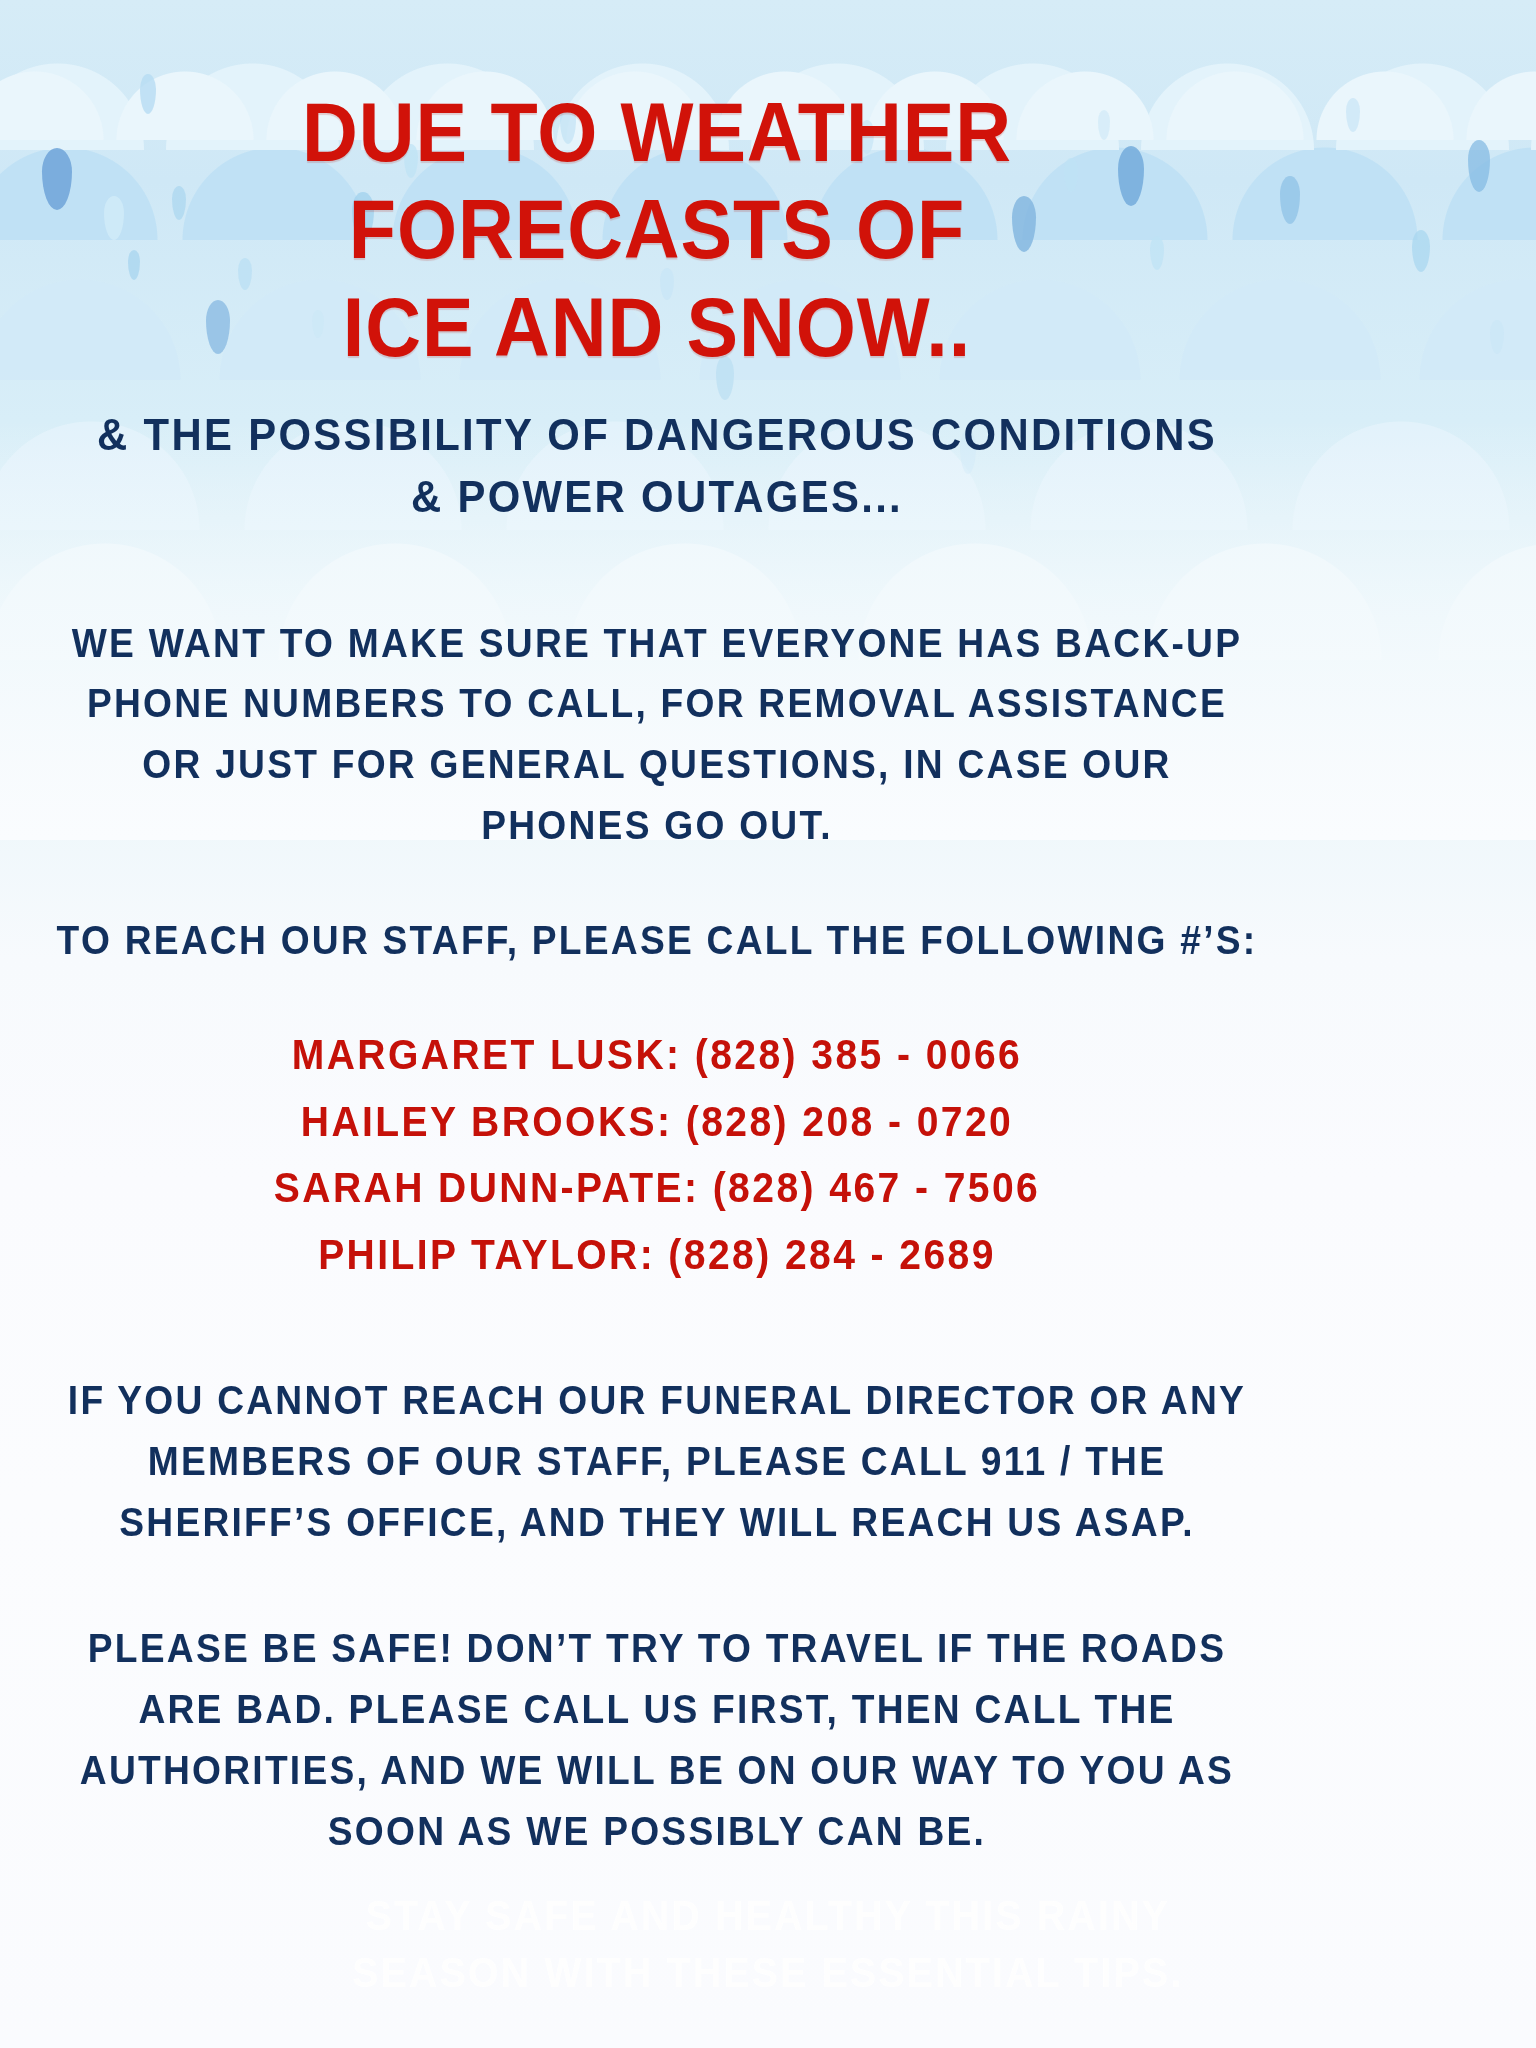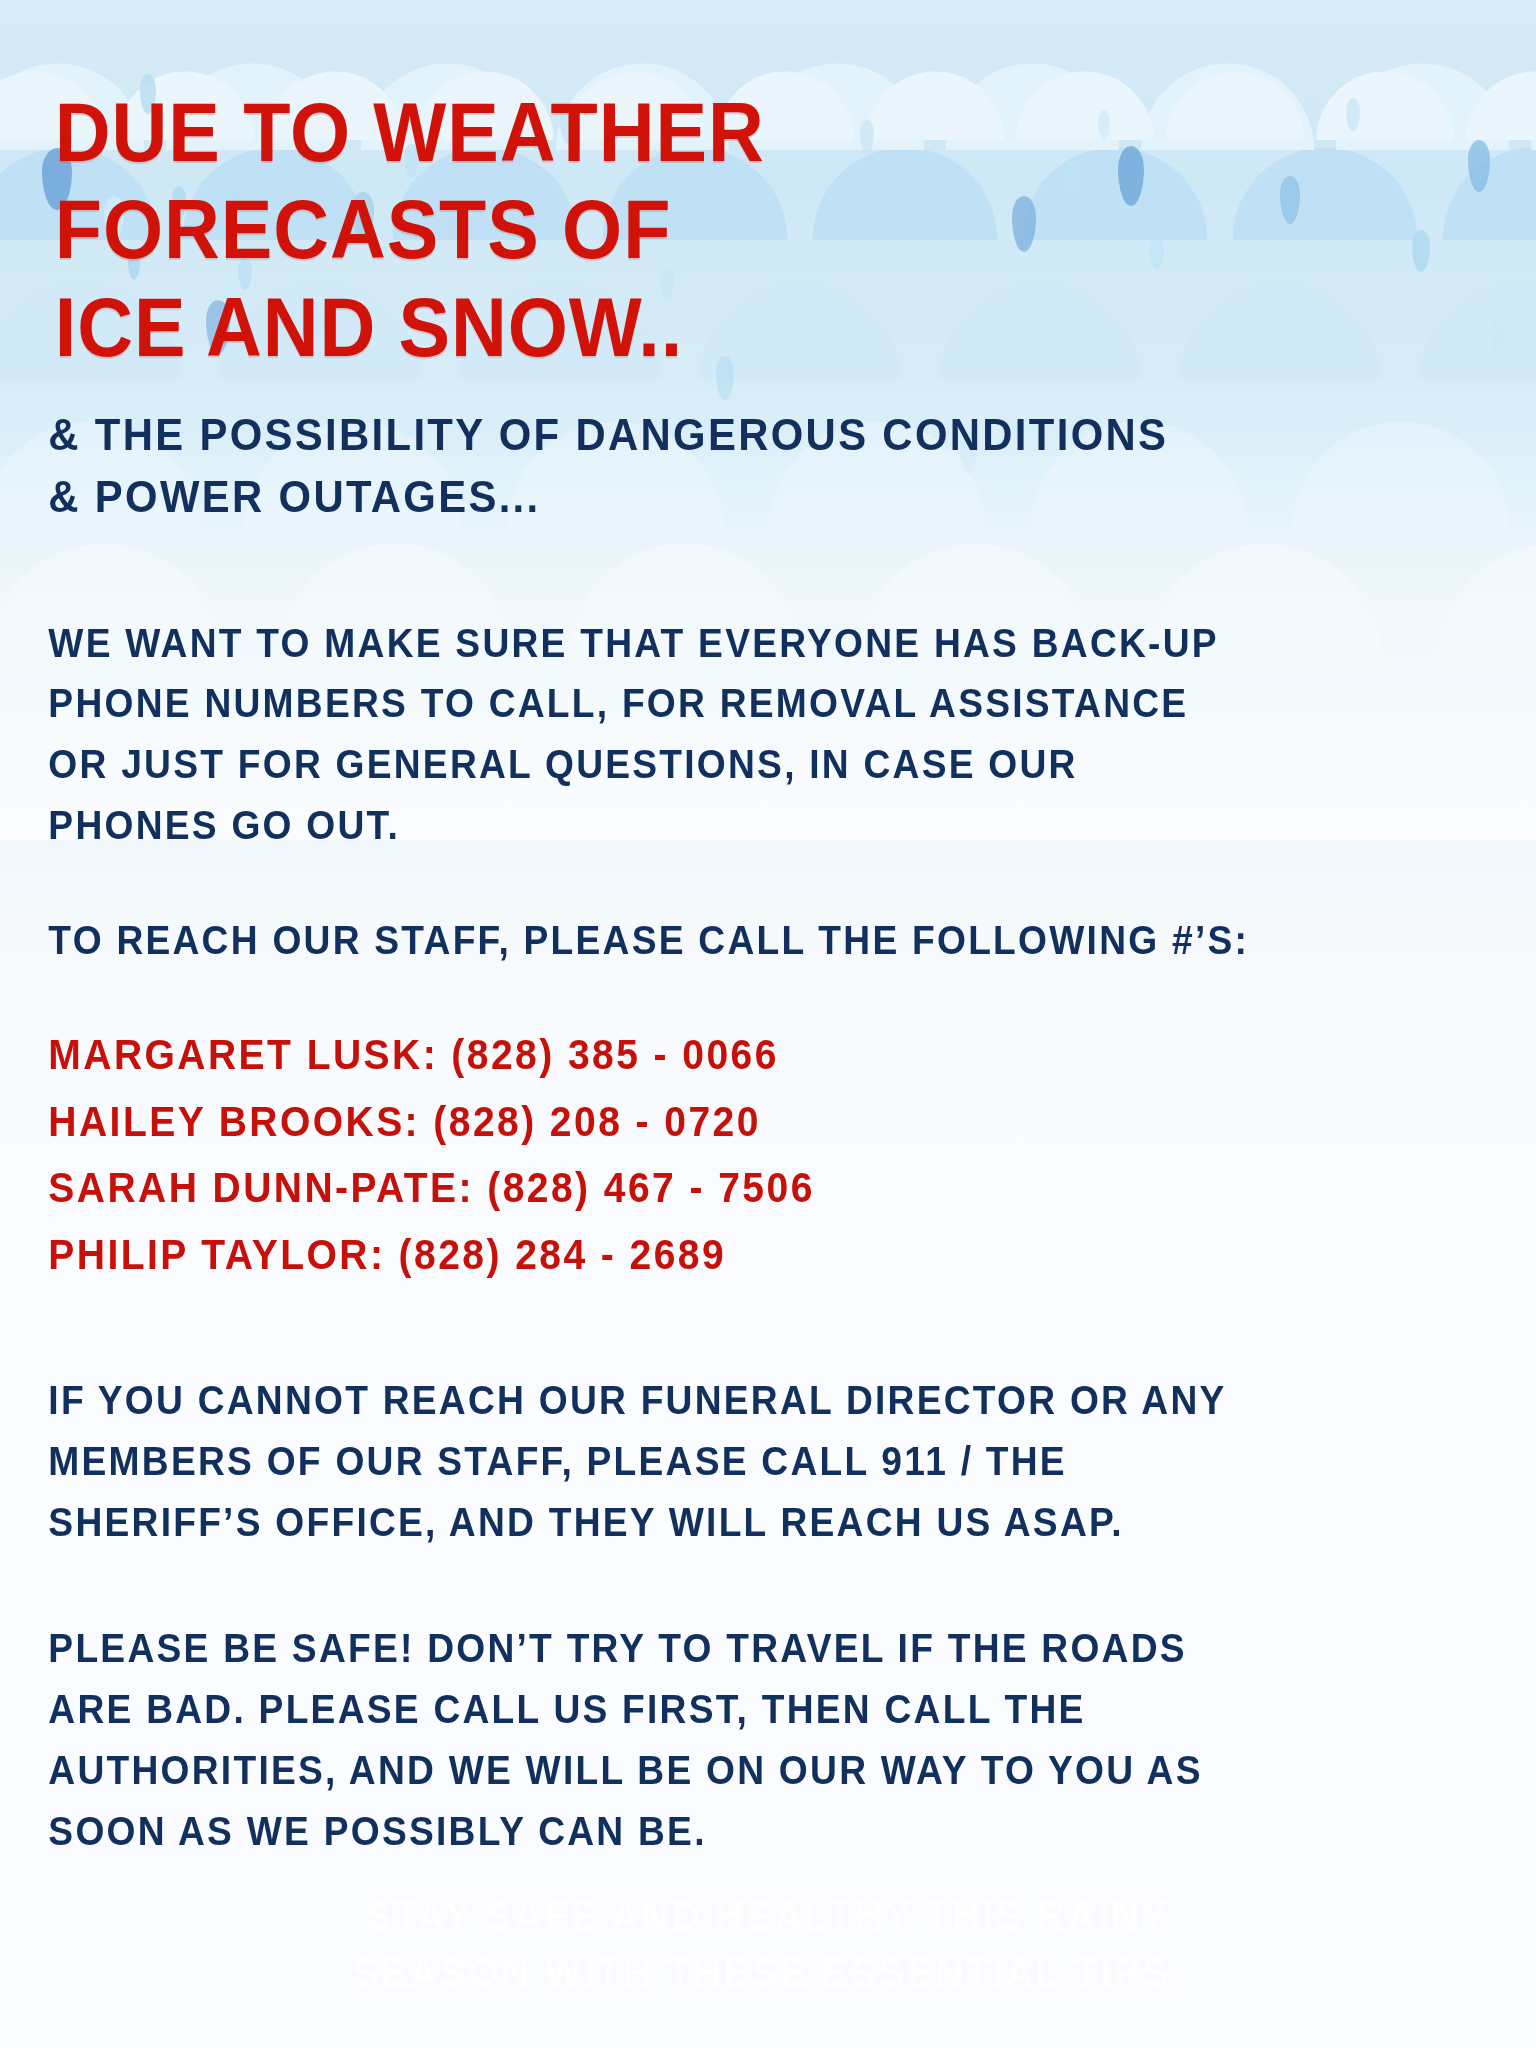--- a/index.html
+++ b/index.html
@@ -109,23 +109,23 @@
   
   .drop {
     position: absolute;
     border-radius: 50% 50% 50% 50% / 62% 62% 38% 38%;
     transform: rotate(180deg);
   }
 
   
   .content {
     position: absolute;
-    left: 3px; top: 0;
+    left: 9px; top: 0;
     width: 1296px;
-    text-align: left;
+    text-align: center;
   }
 
   .headline {
     color: #d11209;
     font-family: "Liberation Sans Narrow", "Liberation Sans", sans-serif;
     font-weight: bold;
     font-size: 84px;
     line-height: 1.16;
     letter-spacing: 1px;
     margin: 0;

